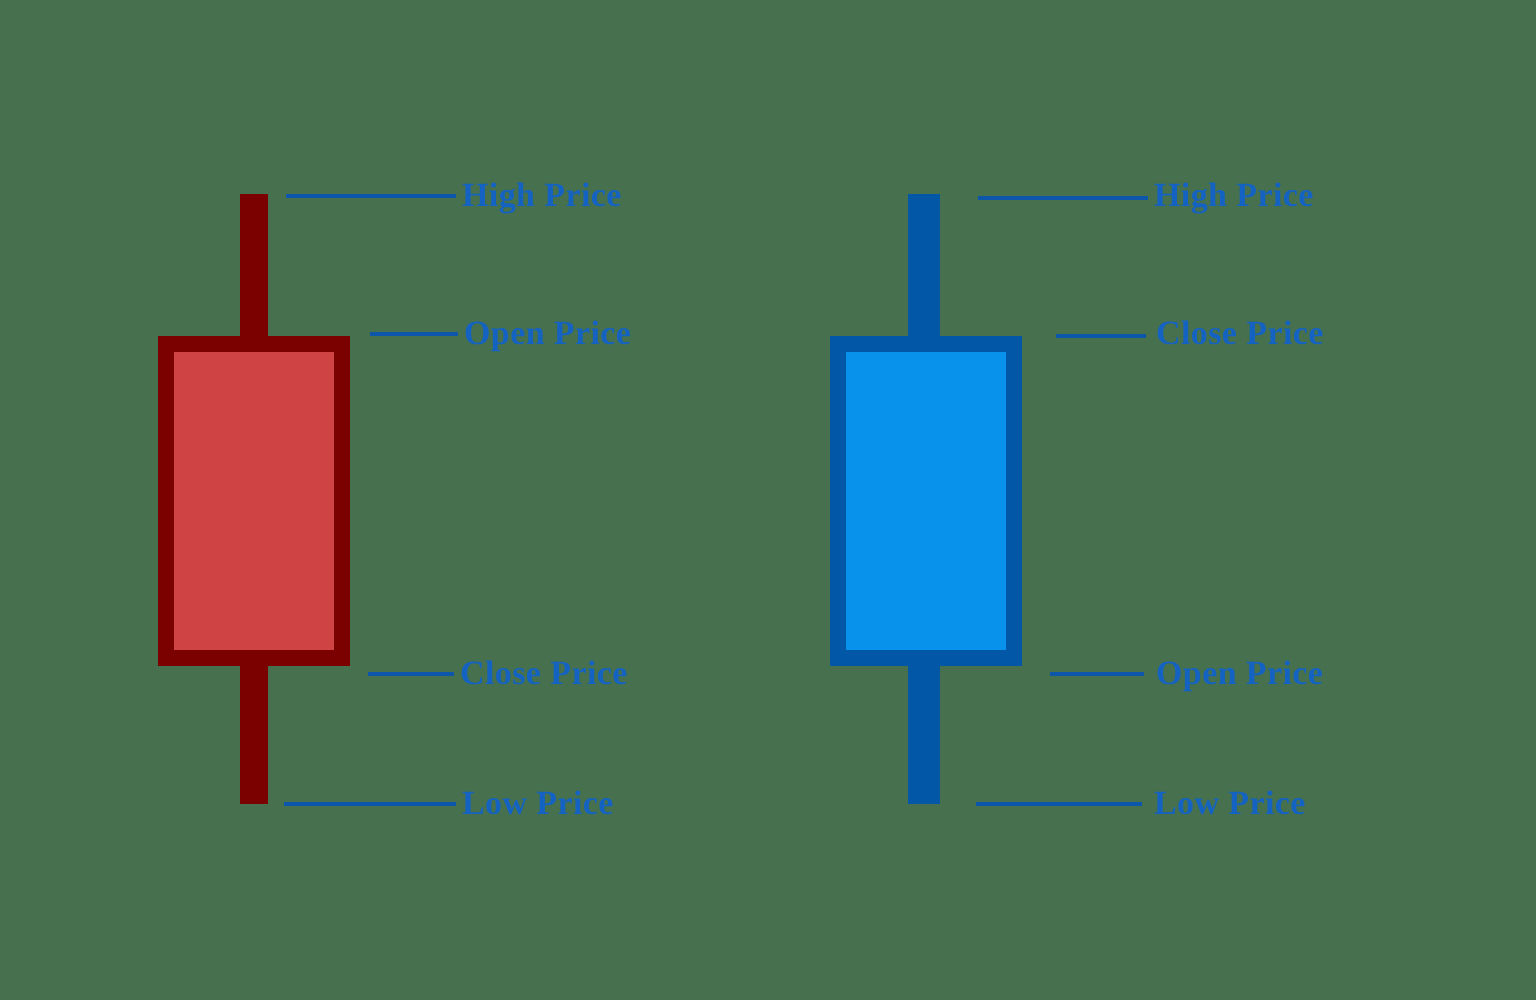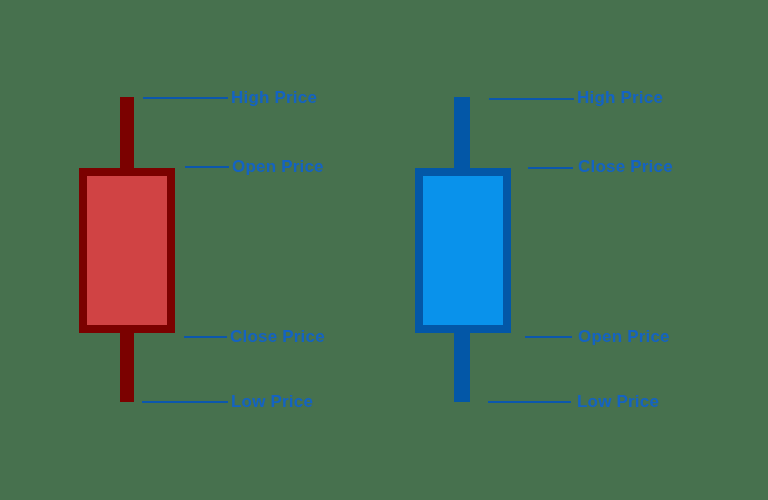--- a/index.html
+++ b/index.html
@@ -6,21 +6,21 @@
     margin: 0;
     padding: 0;
     background: #2f2f2f;
   }
   #canvas {
     position: relative;
     width: 768px;
     height: 500px;
     background: #47714E;
     overflow: hidden;
-    font-family: Liberation Sans, sans-serif;
+    font-family: Liberation Serif, serif;
   }
   .abs { position: absolute; }
 
   
   .wick-red { background: #7B0100; }
   .wick-blue { background: #0357A7; }
 
   .body-red {
     background: #D04344;
     border: 8px solid #7B0100;

